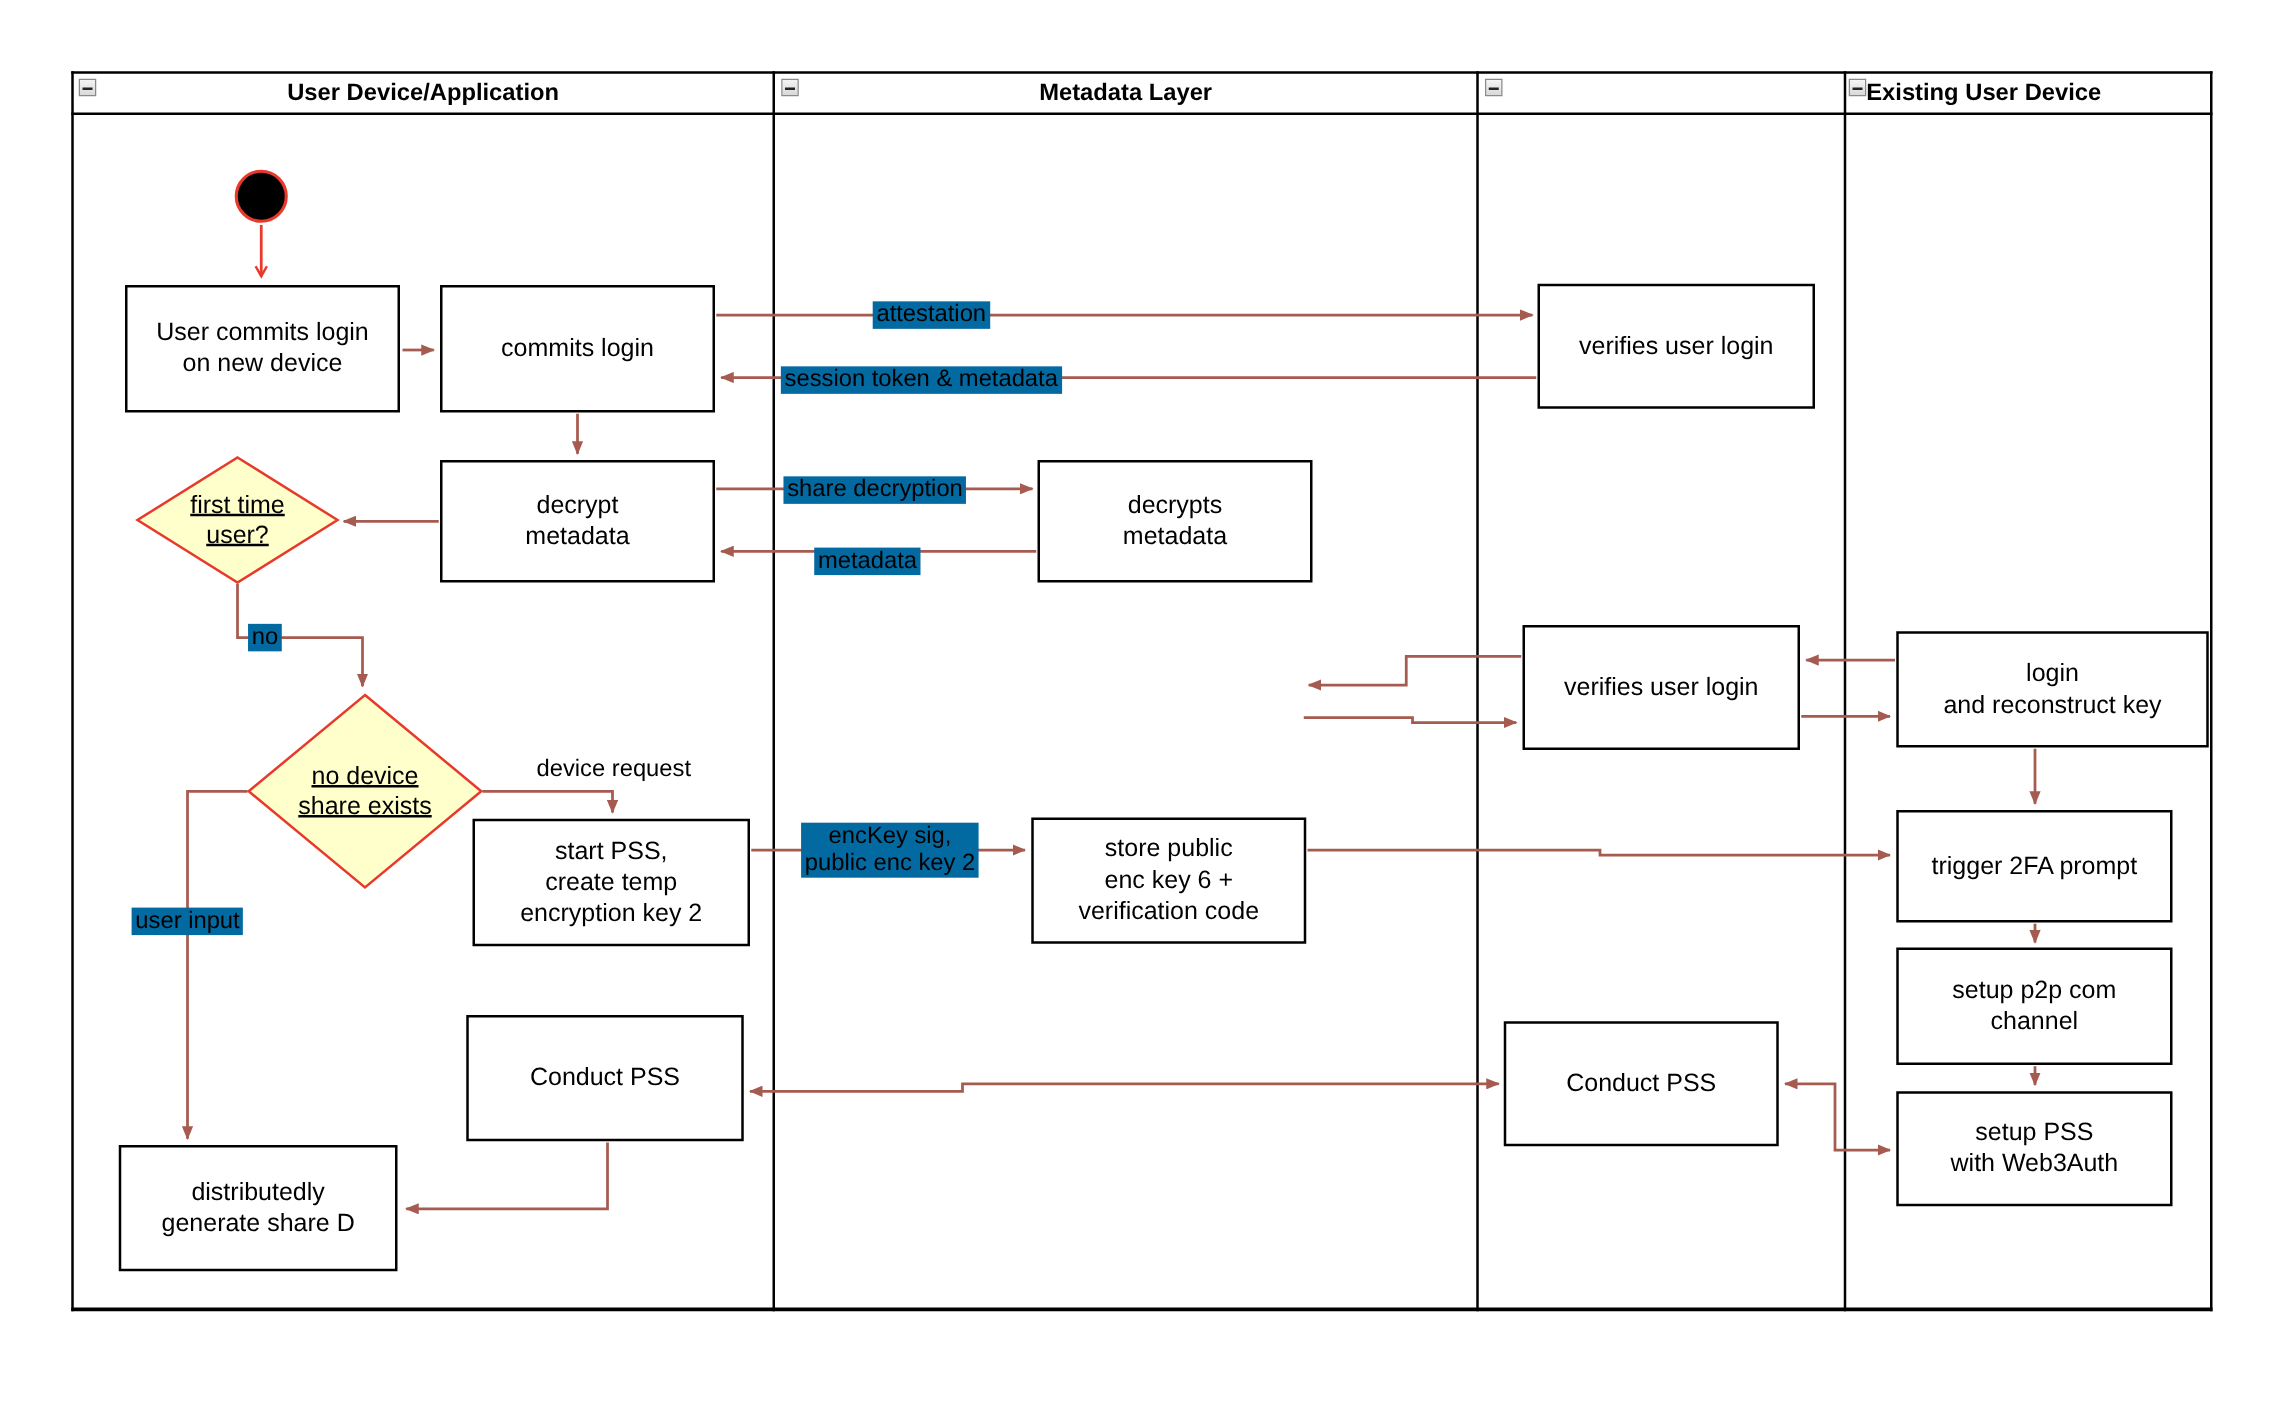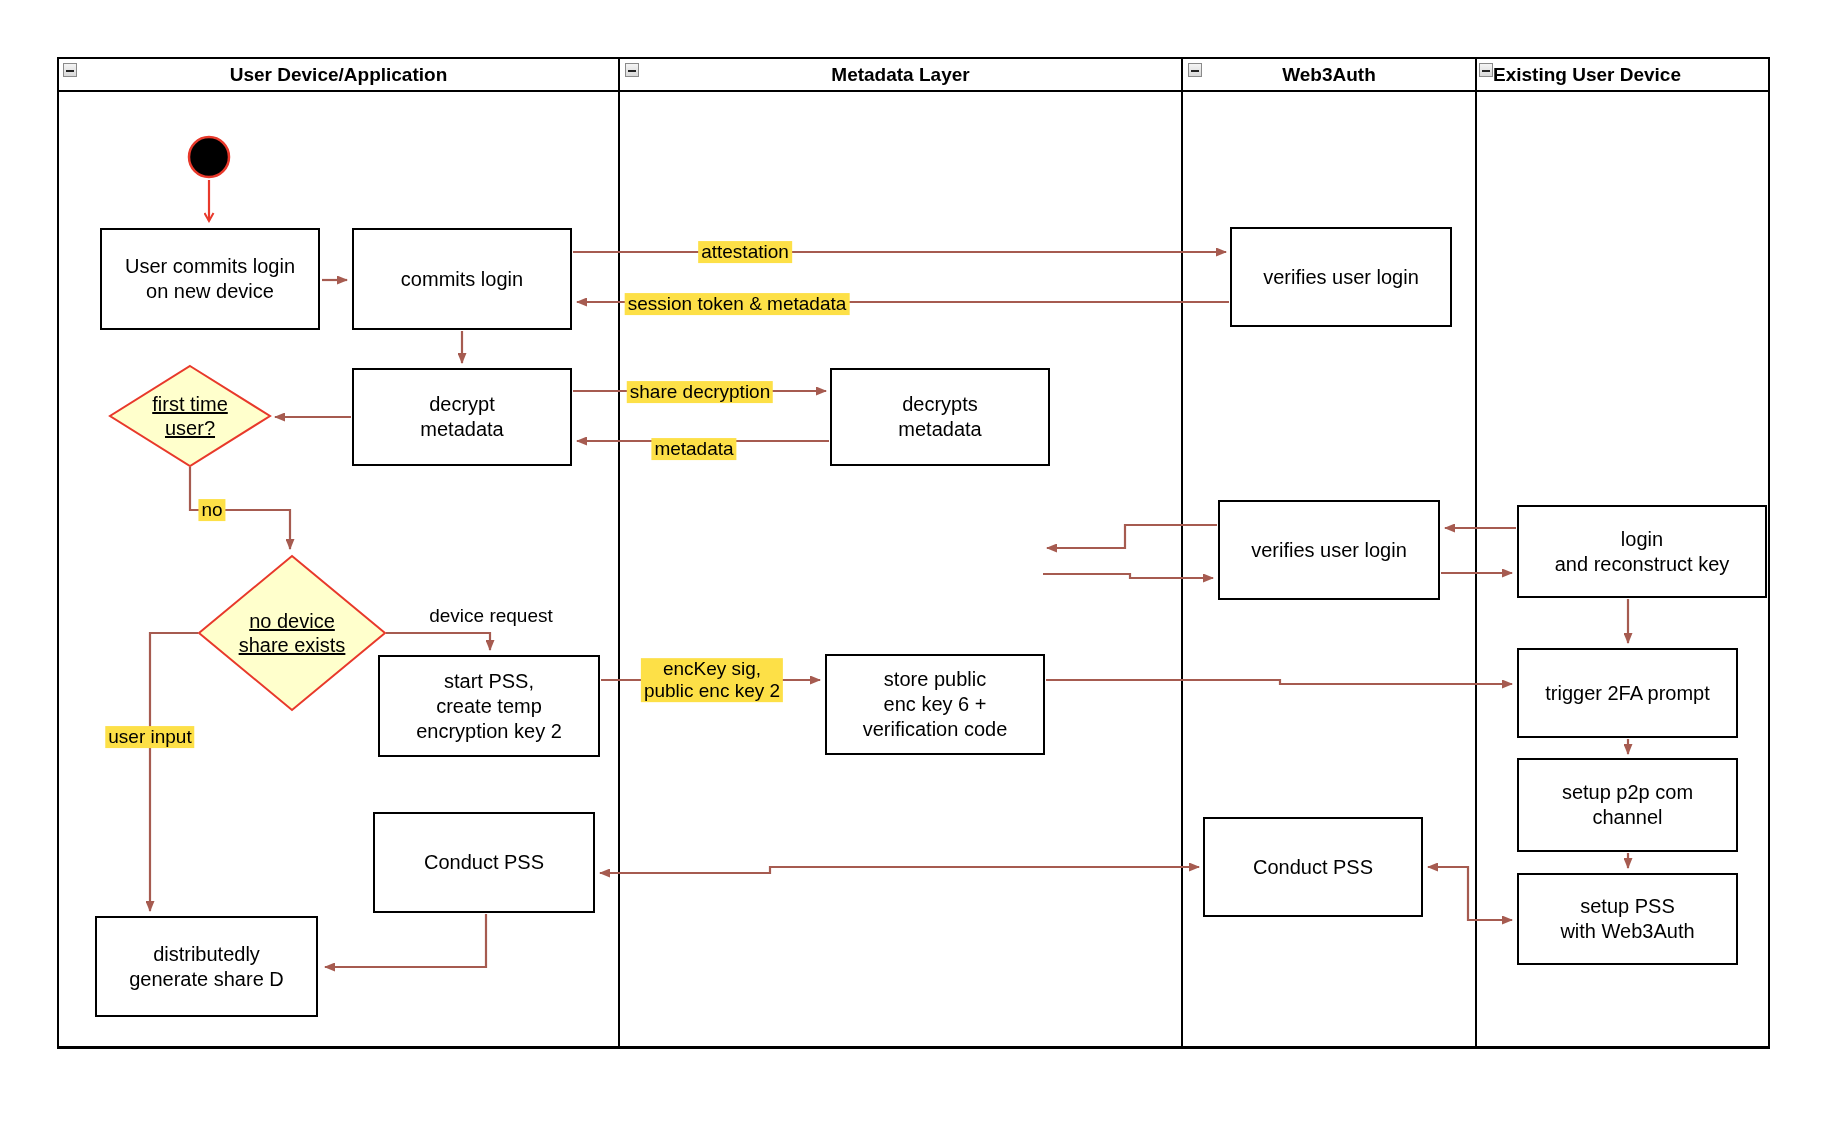--- a/index.html
+++ b/index.html
@@ -17,21 +17,21 @@
 
   
   .node{position:absolute;background:#fff;border:2px solid #000;box-sizing:border-box;
     display:flex;align-items:center;justify-content:center;text-align:center;
     font-size:20px;line-height:1.25;white-space:pre-line;}
   .diamond-label{position:absolute;display:flex;align-items:center;justify-content:center;
     text-align:center;font-size:20px;line-height:1.2;white-space:pre-line;text-decoration:underline;}
 
   
   .edge-label{position:absolute;transform:translate(-50%,-50%);
-    background:#fde047;padding:0 3px;font-size:19px;line-height:1.15;
+    background:#0369a1;padding:0 3px;font-size:19px;line-height:1.15;
     text-align:center;white-space:pre-line;z-index:5;}
   .edge-label.no-bg{background:transparent;margin-left:23px;}
 
   svg#wires{position:absolute;left:0;top:0;z-index:3;}
   .node, .diamond-label{z-index:4;}
 </style>
 </head>
 <body>
 
 <div id="canvas">
@@ -51,21 +51,20 @@
   <div class="lane-title" style="left:59px;width:559px;">User Device/Application</div>
 
   <div class="collapse-btn" style="left:625px;">
       <div class="dash"></div>
     </div>
   <div class="lane-title" style="left:620px;width:561px;">Metadata Layer</div>
 
   <div class="collapse-btn" style="left:1188px;">
       <div class="dash"></div>
     </div>
-  <div class="lane-title" style="left:1183px;width:292px;">Web3Auth</div>
 
   <div class="collapse-btn" style="left:1479px;">
       <div class="dash"></div>
     </div>
   <div class="lane-title" style="left:1493px;width:277px;text-align:left;">Existing User Device</div>
 
   <svg id="wires" width="1822" height="1132" viewBox="0 0 1822 1132">
     <defs>
       <marker id="mb" markerWidth="11" markerHeight="9" refX="10" refY="4.5" orient="auto-start-reverse" markerUnits="userSpaceOnUse">
         <path d="M0,0 L11,4.5 L0,9 Z" fill="#a65b50"></path>

